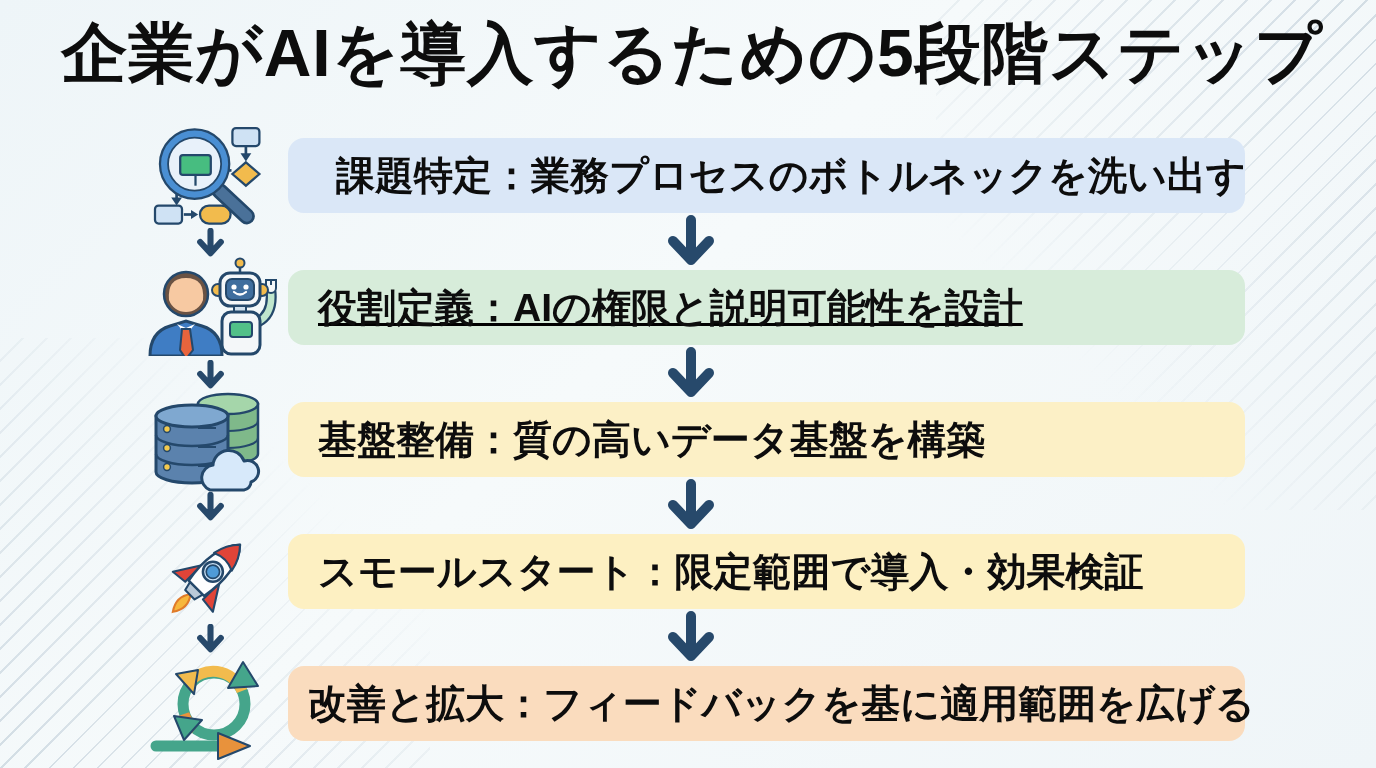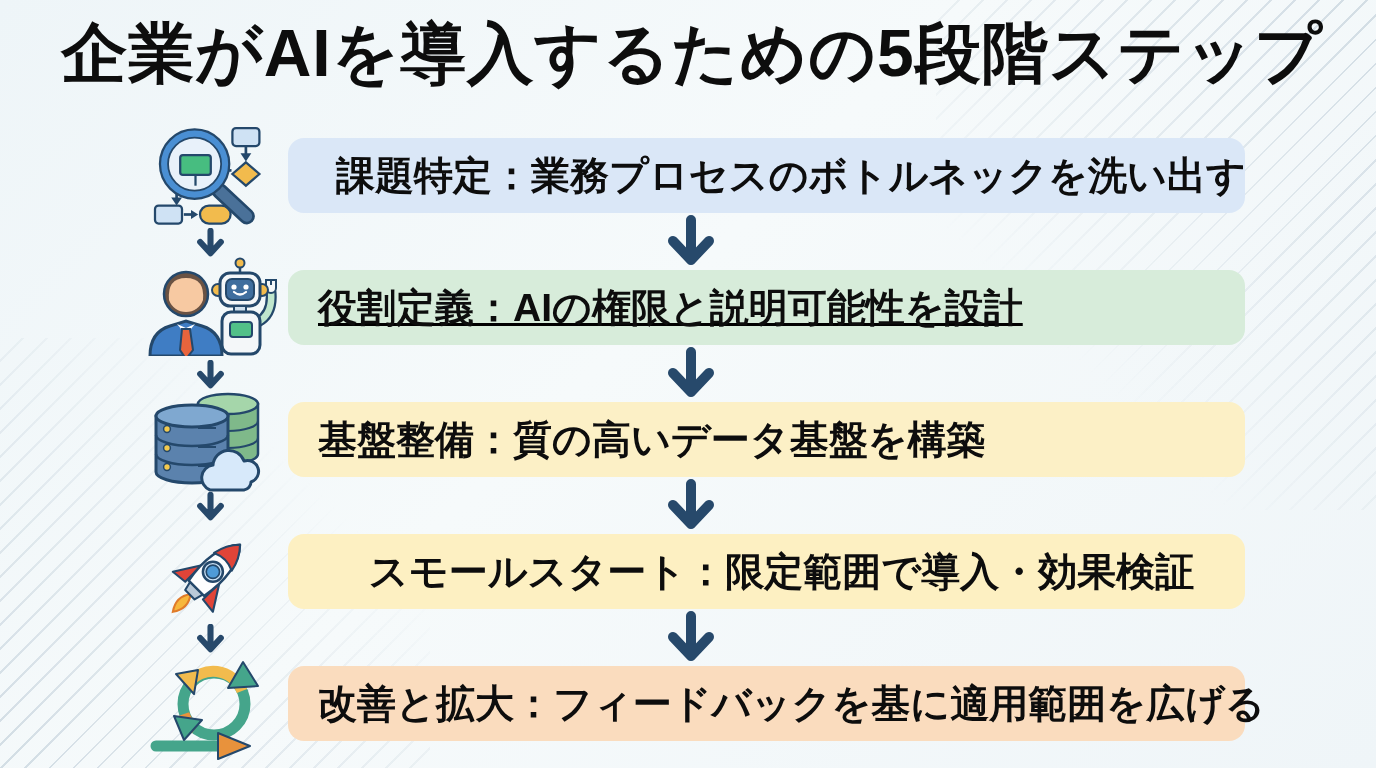--- a/index.html
+++ b/index.html
@@ -24,21 +24,21 @@
   }
   .banner{
     position:absolute;left:288px;width:957px;height:75px;
     border-radius:16px;display:flex;align-items:center;
     padding-left:30px;box-sizing:border-box;
   }
   .banner .label{
     font-size:39px;font-weight:900;color:#0d0d0d;line-height:1;
     white-space:nowrap;letter-spacing:0;
   }
-  .b1{top:138px;} .b2{top:270px;} .b3{top:402px;} .b4{top:534px;justify-content:center;} .b5{top:666px;}
+  .b1{top:138px;} .b2{top:270px;} .b3{top:402px;} .b4{top:534px;} .b5{top:666px;}
   .iconbox{position:absolute;}
   .iconbox svg{display:block;width:100%;height:100%;}
   .i1{left:146px;top:120px;width:126px;height:108px;}
   .i2{left:140px;top:256px;width:144px;height:100px;}
   .i3{left:150px;top:392px;width:116px;height:102px;}
   .i4{left:150px;top:526px;width:114px;height:100px;}
   .i5{left:148px;top:656px;width:124px;height:110px;}
   .flow-arrow{position:absolute;left:666px;width:50px;height:52px;}
   .fa1{top:215px;} .fa2{top:347px;} .fa3{top:479px;} .fa4{top:611px;}
   .icon-arrow{position:absolute;left:196px;width:29px;height:30px;}
@@ -220,17 +220,17 @@
       <path d="M8 90 H72" stroke="#45a58b" stroke-width="11" stroke-linecap="round"></path>
       <polygon points="70,77 102,90 70,103" fill="#e8923c" stroke="#24486b" stroke-width="2" stroke-linejoin="round"></polygon>
 
       <polygon points="95,6 80,32 110,30" fill="#45a58b" stroke="#24486b" stroke-width="2" stroke-linejoin="round"></polygon>
 
       <polygon points="26,60 54,64 36,84" fill="#45a58b" stroke="#24486b" stroke-width="2" stroke-linejoin="round"></polygon>
 
       <polygon points="28,18 50,14 46,38" fill="#f2bb4d" stroke="#24486b" stroke-width="2" stroke-linejoin="round"></polygon>
     </svg>
   </div>
-  <div class="banner b5" style="background-color: rgb(250, 220, 190);">
+  <div class="banner b5" style="background-color: rgb(250, 220, 190); justify-content: center;">
     <span class="label">改善と拡大：フィードバックを基に適用範囲を広げる</span>
   </div>
 
 </div>
 
 </body></html>

